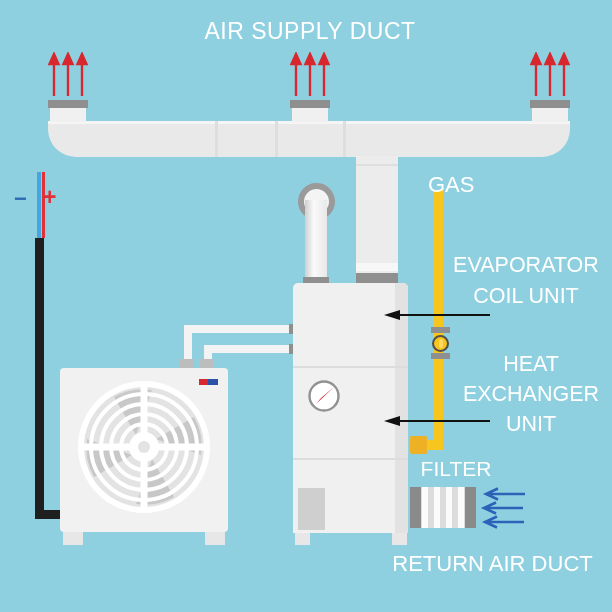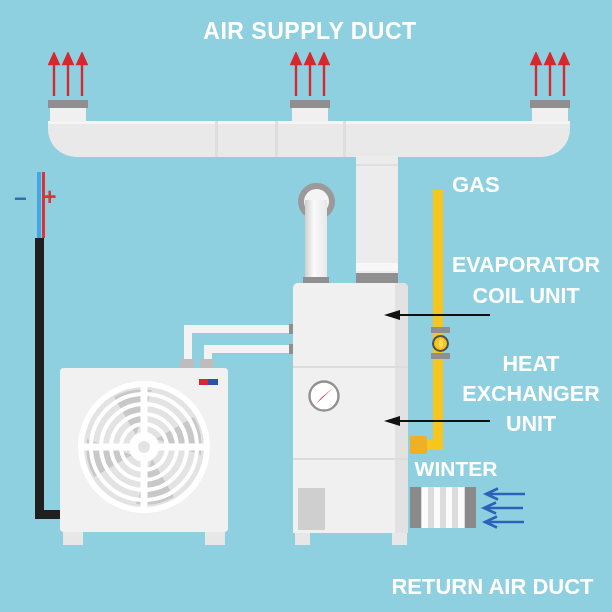--- a/index.html
+++ b/index.html
@@ -1,28 +1,28 @@
 <!DOCTYPE html>
 <html><head>
 <meta charset="utf-8">
 <style>
   html,body{margin:0;padding:0;}
   body{font-family:"Liberation Sans", sans-serif;}
   #scene{position:relative;width:612px;height:612px;background:#8fd0e0;overflow:hidden;}
   #scene *{position:absolute;box-sizing:border-box;}
 
   
-  .lbl{color:#ffffff;font-weight:700;white-space:nowrap;}
+  .lbl{color:#ffffff;font-weight:400;white-space:nowrap;}
   #lbl-supply{left:150px;top:18px;width:320px;font-size:23px;letter-spacing:.5px;text-align:center;}
   #lbl-ac{left:35px;top:283px;width:240px;font-size:21.5px;text-align:center;}
-  #lbl-gas{left:452px;top:172px;font-size:22px;}
+  #lbl-gas{left:428px;top:172px;font-size:22px;}
   #lbl-evap{left:436px;top:250px;width:180px;font-size:21.5px;line-height:31px;text-align:center;white-space:normal;color:#fff;}
   #lbl-heat{left:441px;top:349px;width:180px;font-size:21.5px;line-height:30px;text-align:center;white-space:normal;color:#fff;}
   #lbl-filter{left:410px;top:457px;width:92px;font-size:21px;text-align:center;}
-  #lbl-return{left:380px;top:551px;width:225px;font-size:22px;text-align:center;margin-top:23px;}
+  #lbl-return{left:380px;top:551px;width:225px;font-size:22px;text-align:center;}
   #lbl-winter{left:17px;top:553px;font-size:34px;color:#1b67b5;letter-spacing:1px;}
 
   
   #duct-main{left:48px;top:121px;width:522px;height:36px;background:linear-gradient(#f5f5f5 0 3px,#e9e9e9 3px);border-radius:0 0 28px 28px;}
   .duct-seam{top:0;width:3px;height:100%;background:#dedede;}
   .vent-cap{top:100px;width:40px;height:8px;background:#8f8f8f;}
   .vent-throat{top:108px;width:36px;height:14px;background:#f0f0f0;}
   .up-arrows{top:52px;width:40px;height:46px;}
 
   
@@ -225,16 +225,16 @@
   </svg>
   <svg class="ptr-arrow" style="left:382px;top:414px" viewBox="0 0 110 14">
     <line x1="108" y1="7" x2="8" y2="7" stroke="#111" stroke-width="1.8"></line>
     <polygon points="2,7 18,2 18,12" fill="#111"></polygon>
   </svg>
 
   <div id="lbl-supply" class="lbl">AIR SUPPLY DUCT</div>
   <div id="lbl-gas" class="lbl">GAS</div>
   <div id="lbl-evap" class="lbl">EVAPORATOR COIL UNIT</div>
   <div id="lbl-heat" class="lbl">HEAT EXCHANGER UNIT</div>
-  <div id="lbl-filter" class="lbl">WINTER</div>
+  <div id="lbl-filter" class="lbl">FILTER</div>
   <div id="lbl-return" class="lbl">RETURN AIR DUCT</div>
 
 </div>
 
 </body></html>

